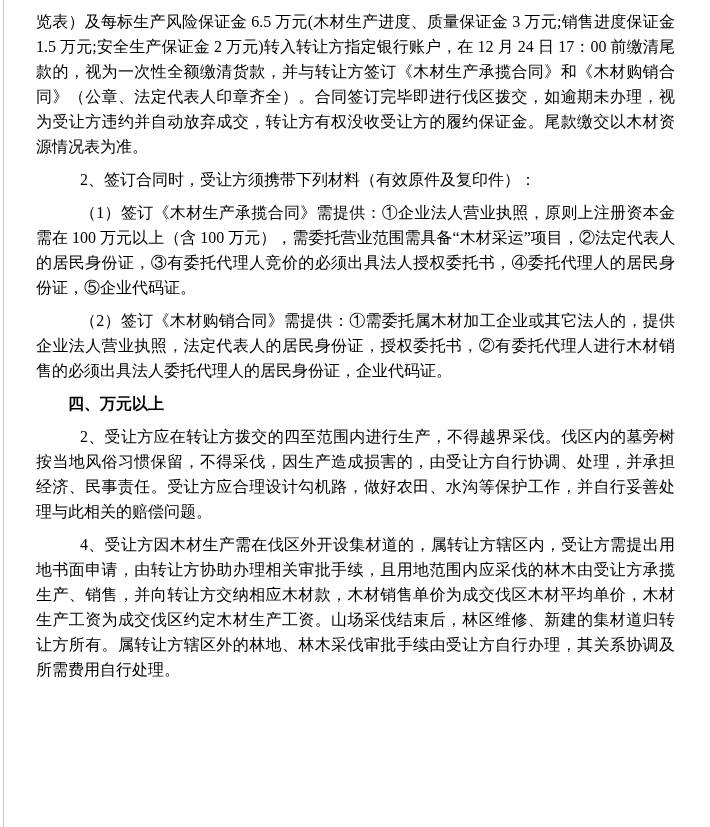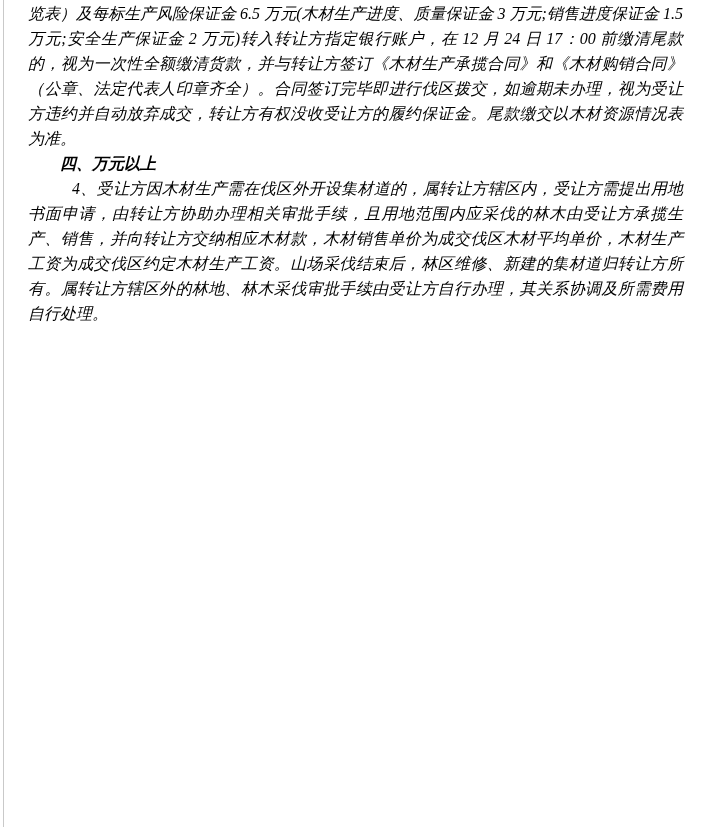--- a/index.html
+++ b/index.html
@@ -28,38 +28,41 @@
     top: 1px;
     width: 655px;
     color: #000000;
     font-size: 16px;
     line-height: 25px;
     text-align: justify;
     text-justify: inter-ideograph;
     word-break: break-all;
   }
   .doc-body p {
-    margin: 0;
+    margin: 8px;
     padding: 0;
-    font-style: italic;
   }
   .para-continuation {
     text-indent: 0;
   }
   .para-indent {
     text-indent: 2.75em;
   }
   .para-heading {
     font-weight: bold;
     text-indent: 2em;
   }
 </style>
 </head>
 <body>
 
 <div class="page-edge-line"></div>
 
 <div class="doc-body">
   <p class="para-continuation">览表）及每标生产风险保证金 6.5 万元(木材生产进度、质量保证金 3 万元;销售进度保证金 1.5 万元;安全生产保证金 2 万元)转入转让方指定银行账户，在 12 月 24 日 17：00 前缴清尾款的，视为一次性全额缴清货款，并与转让方签订《木材生产承揽合同》和《木材购销合同》（公章、法定代表人印章齐全）。合同签订完毕即进行伐区拨交，如逾期未办理，视为受让方违约并自动放弃成交，转让方有权没收受让方的履约保证金。尾款缴交以木材资源情况表为准。</p>
+  <p class="para-indent">2、签订合同时，受让方须携带下列材料（有效原件及复印件）：</p>
+  <p class="para-indent">（1）签订《木材生产承揽合同》需提供：①企业法人营业执照，原则上注册资本金需在 100 万元以上（含 100 万元），需委托营业范围需具备“木材采运”项目，②法定代表人的居民身份证，③有委托代理人竞价的必须出具法人授权委托书，④委托代理人的居民身份证，⑤企业代码证。</p>
+  <p class="para-indent">（2）签订《木材购销合同》需提供：①需委托属木材加工企业或其它法人的，提供企业法人营业执照，法定代表人的居民身份证，授权委托书，②有委托代理人进行木材销售的必须出具法人委托代理人的居民身份证，企业代码证。</p>
   <p class="para-heading">四、万元以上</p>
+  <p class="para-indent">2、受让方应在转让方拨交的四至范围内进行生产，不得越界采伐。伐区内的墓旁树按当地风俗习惯保留，不得采伐，因生产造成损害的，由受让方自行协调、处理，并承担经济、民事责任。受让方应合理设计勾机路，做好农田、水沟等保护工作，并自行妥善处理与此相关的赔偿问题。</p>
   <p class="para-indent">4、受让方因木材生产需在伐区外开设集材道的，属转让方辖区内，受让方需提出用地书面申请，由转让方协助办理相关审批手续，且用地范围内应采伐的林木由受让方承揽生产、销售，并向转让方交纳相应木材款，木材销售单价为成交伐区木材平均单价，木材生产工资为成交伐区约定木材生产工资。山场采伐结束后，林区维修、新建的集材道归转让方所有。属转让方辖区外的林地、林木采伐审批手续由受让方自行办理，其关系协调及所需费用自行处理。</p>
 
 </div>
 
 </body></html>

